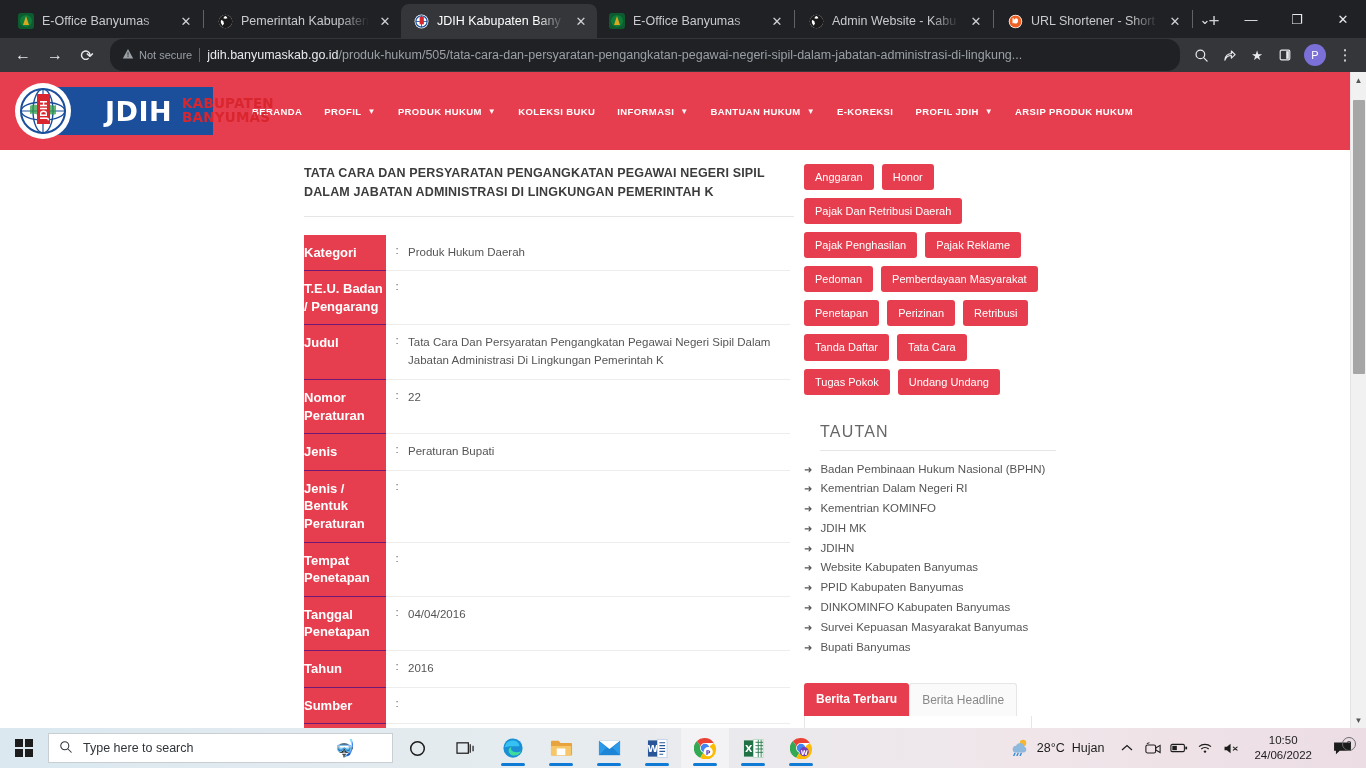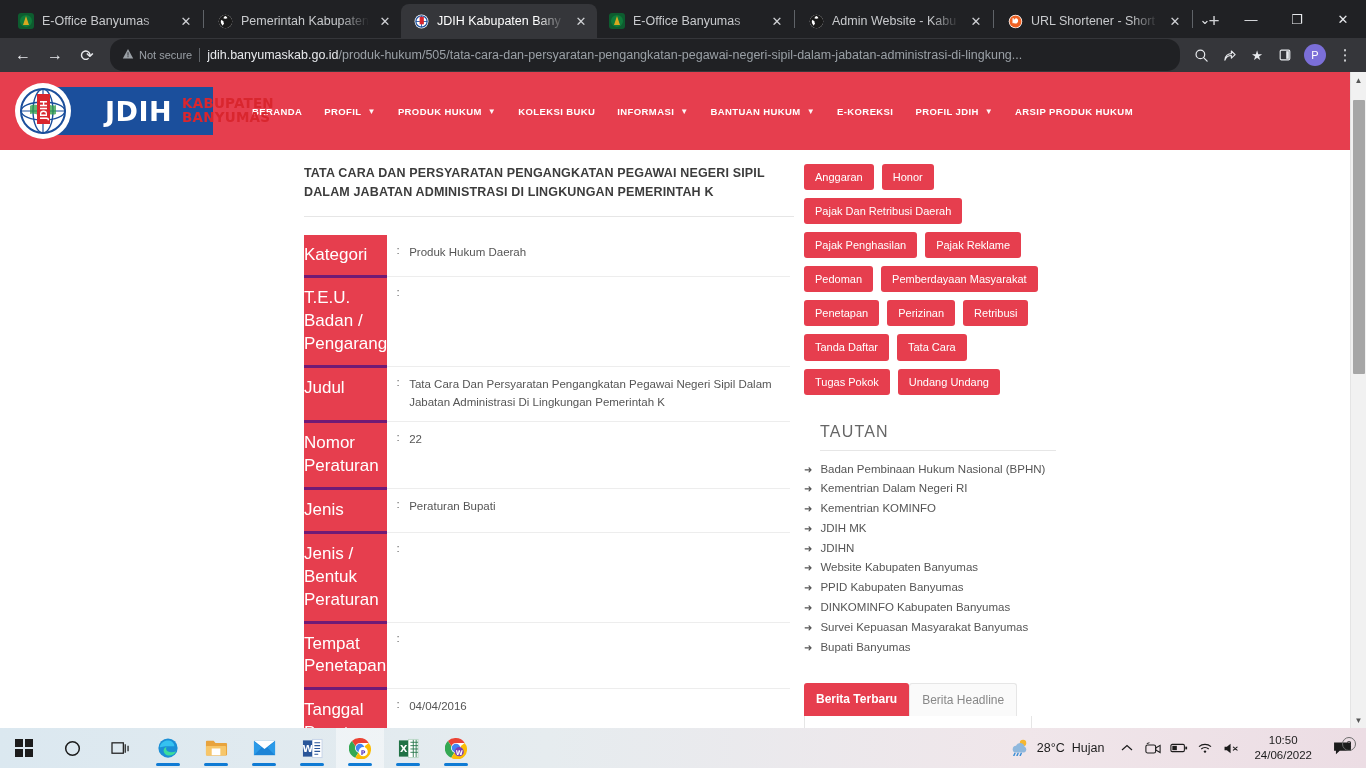--- a/index.html
+++ b/index.html
@@ -144,23 +144,23 @@
   .doc-title {
     font-size: 12.5px; font-weight: 700; color: #3c3c3c;
     line-height: 1.5; letter-spacing: 0.15px; width: 490px;
     padding-bottom: 14px; border-bottom: 1px solid #e6e6e6;
   }
 
   table.detail { border-collapse: collapse; width: 486px; margin-top: 18px; }
   table.detail tr { border-bottom: 1px solid #ededed; }
   table.detail td { vertical-align: top; padding: 9px 0; }
   td.lbl {
-    background: #e63e4e; color: #fff; font-weight: 400; font-size: 17px;
+    background: #e63e4e; color: #fff; font-weight: 700; font-size: 13px;
     width: 82px; padding: 9px 0 9px 10px; line-height: 1.35;
-    border-bottom: 3px solid #701a75;
+    border-bottom: 1px solid #701a75;
   }
   td.colon { width: 22px; text-align: center; color: #666; font-size: 11.5px; padding-top: 10px; }
   td.val { font-size: 11.5px; color: #555; line-height: 1.55; padding-right: 12px; padding-top: 10px; }
 
   
   .tagwrap { display: flex; flex-wrap: wrap; gap: 8px; width: 236px; }
   .tag {
     background: #e63e4e; color: #fff; font-size: 11px;
     padding: 7px 11px; border-radius: 3px; white-space: nowrap; line-height: 1.1;
   }
@@ -595,20 +595,30 @@
 <div class="taskbar">
   <div class="start">
     <span class="winlogo">
         <i></i>
         <i></i>
         <i></i>
         <i></i>
       </span>
   </div>
 
+  <div class="searchbox">
+    <span>
+      <svg width="14" height="14" viewBox="0 0 16 16">
+          <circle cx="6.6" cy="6.6" r="4.6" fill="none" stroke="#30353a" stroke-width="1.2"></circle>
+          <path d="M10 10 14 14" stroke="#30353a" stroke-width="1.2" stroke-linecap="round"></path>
+        </svg>
+    </span>
+    <span>Type here to search</span>
+    <span class="emoji">🤿</span>
+  </div>
 
   <div class="tb-app">
     <svg width="17" height="17" viewBox="0 0 18 18">
         <circle cx="9" cy="9" r="7.2" fill="none" stroke="#1c1c1c" stroke-width="1.6"></circle>
       </svg>
   </div>
   <div class="tb-app">
     <svg width="19" height="17" viewBox="0 0 20 18">
         <rect x="1" y="3" width="12" height="11" fill="none" stroke="#1c1c1c" stroke-width="1.3"></rect>
         <path d="M15 4.5v9M18 6v6" stroke="#1c1c1c" stroke-width="1.3"></path>

